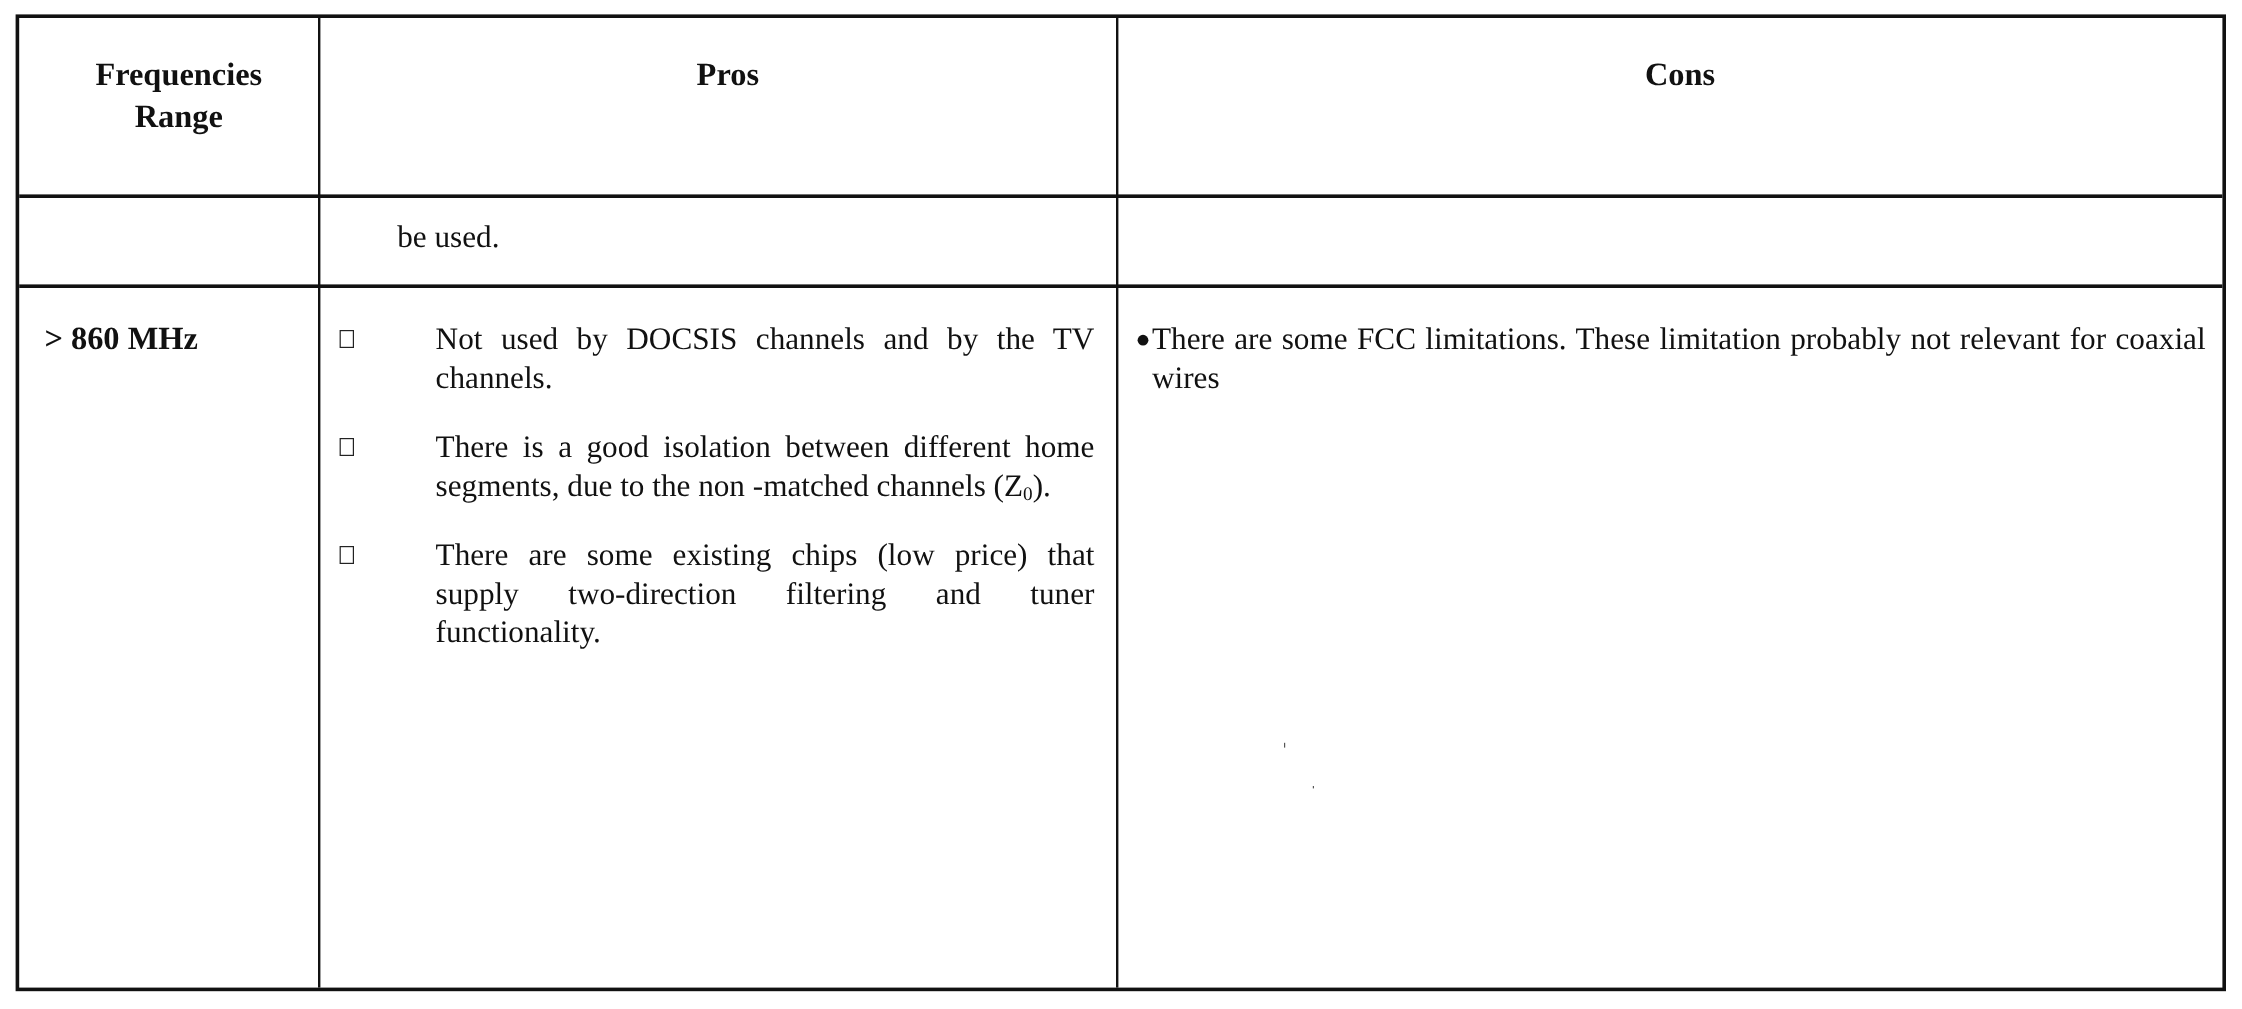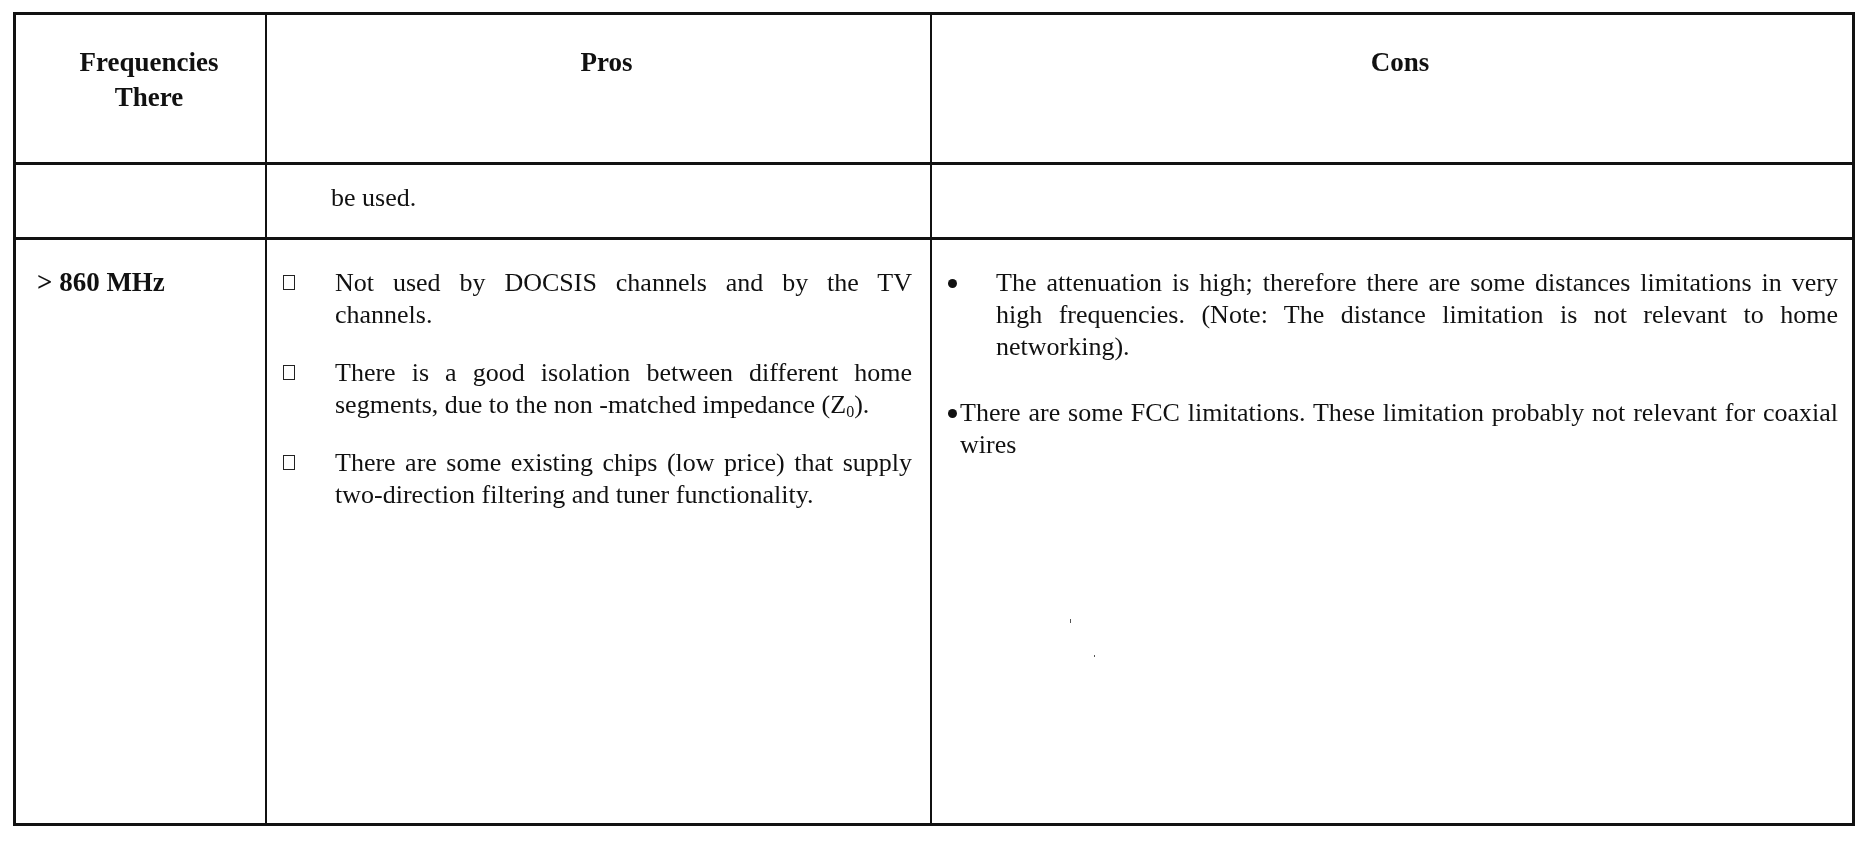--- a/index.html
+++ b/index.html
@@ -6,69 +6,65 @@
     body { width:1868px; height:841px; position:relative; overflow:hidden;
            font-family:"Liberation Serif","DejaVu Serif",serif; color:#111; }
     .tbl { position:absolute; left:13px; top:12px; width:1842px; height:814px;
            border:3px solid #111; box-sizing:border-box; }
     .vline { position:absolute; top:0; bottom:0; width:2px; background:#111; }
     .hline { position:absolute; left:0; right:0; height:3px; background:#111; }
     .cell { position:absolute; box-sizing:border-box; }
     .hdr { font-weight:bold; font-size:27px; text-align:center; line-height:35px;padding-left:16px; }
     .body-txt { font-size:26px; line-height:32px; text-align:justify; }
     .freq { font-weight:bold; font-size:27px; }
-    .item { position:relative; padding-left:68px; margin-bottom:26px; }
+    .item { position:relative; padding-left:96px; margin-bottom:26px; }
     .bullet-box { position:absolute; left:16px; top:8px; width:12px; height:15px;
                   border:1.5px solid #222; box-sizing:border-box; }
     .bullet-dot { position:absolute; left:16px; top:12px; width:9px; height:9px;
                   background:#111; border-radius:50%; }
     sub { font-size:16px; vertical-align:-4px; line-height:0; }
     .speck { position:absolute; background:#555; width:1px; }
   </style>
 </head>
 <body>
 
 <div class="tbl">
 
   <div class="vline" style="left:249px;"></div>
   <div class="vline" style="left:914px;"></div>
   <div class="hline" style="top:147px;"></div>
   <div class="hline" style="top:222px;"></div>
 
   <div class="cell hdr" style="left:0; top:0; width:250px; height:148px; padding-top:30px;">
     <div>Frequencies</div>
-    <div>There</div>
+    <div>Range</div>
   </div>
   <div class="cell hdr" style="left:251px; top:0; width:663px; height:148px; padding-top:30px;">Pros</div>
   <div class="cell hdr" style="left:916px; top:0; width:920px; height:148px; padding-top:30px;">Cons</div>
 
   <div class="cell body-txt" style="left:251px; top:150px; width:663px; height:72px; padding:17px 0 0 64px;">be used.</div>
 
   <div class="cell freq" style="left:0; top:225px; width:290px; padding:27px 0 0 21px;">&gt; 860 MHz</div>
 
   <div class="cell body-txt" style="left:251px; top:225px; width:663px; padding:27px 18px 0 0;">
     <div class="item">
       <span class="bullet-box"></span>
       <span>Not used by DOCSIS channels and by the TV channels.</span>
     </div>
     <div class="item">
       <span class="bullet-box"></span>
-      <span><span>There is a good isolation between different home segments, due to the non -matched impedance (Z</span><sub>0</sub><span>).</span></span>
+      <span><span>There is a good isolation between different home segments, due to the non -matched channels (Z</span><sub>0</sub><span>).</span></span>
     </div>
     <div class="item">
       <span class="bullet-box"></span>
       <span>There are some existing chips (low price) that supply two-direction filtering and tuner functionality.</span>
     </div>
   </div>
 
   <div class="cell body-txt" style="left:916px; top:225px; width:920px; padding:27px 14px 0 0;">
-    <div class="item" style="padding-left:64px; margin-bottom:34px;">
-      <span class="bullet-dot"></span>
-      <span>The attenuation is high; therefore there are some distances limitations in very high frequencies. (Note: The distance limitation is not relevant to home networking).</span>
-    </div>
     <div class="item" style="padding-left:28px;">
       <span class="bullet-dot"></span>
       <span>There are some FCC limitations. These limitation probably not relevant for coaxial wires</span>
     </div>
   </div>
 
   <div class="speck" style="left:1054px; top:604px; height:4px;"></div>
   <div class="speck" style="left:1078px; top:640px; height:2px;"></div>
 </div>
 

